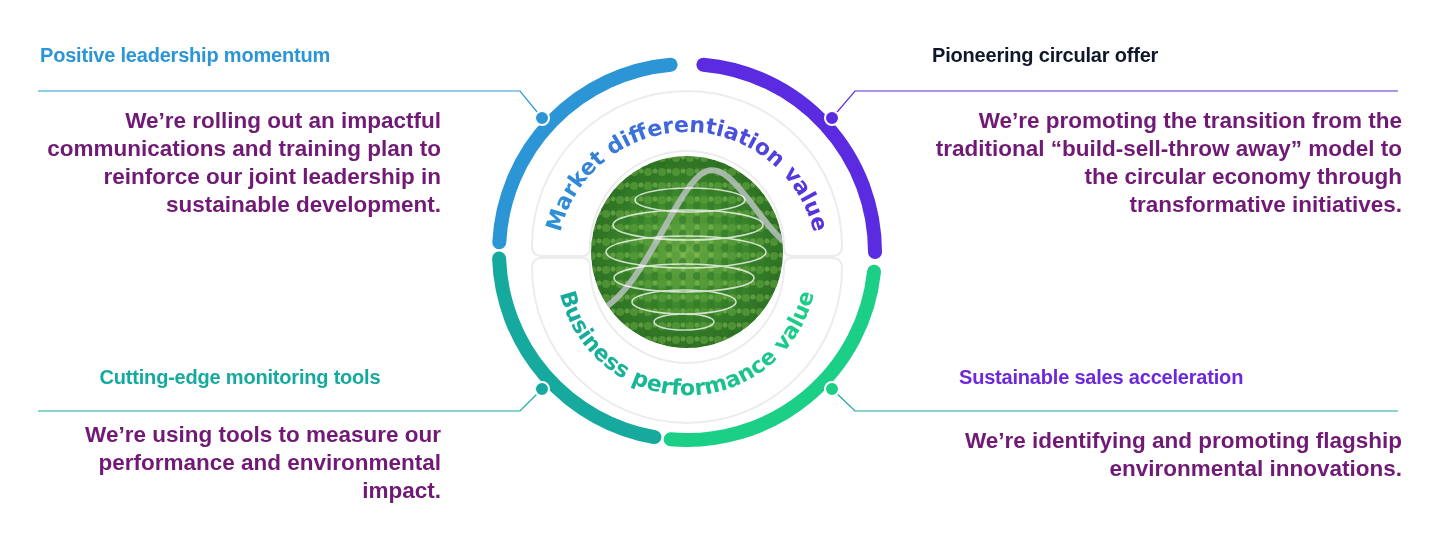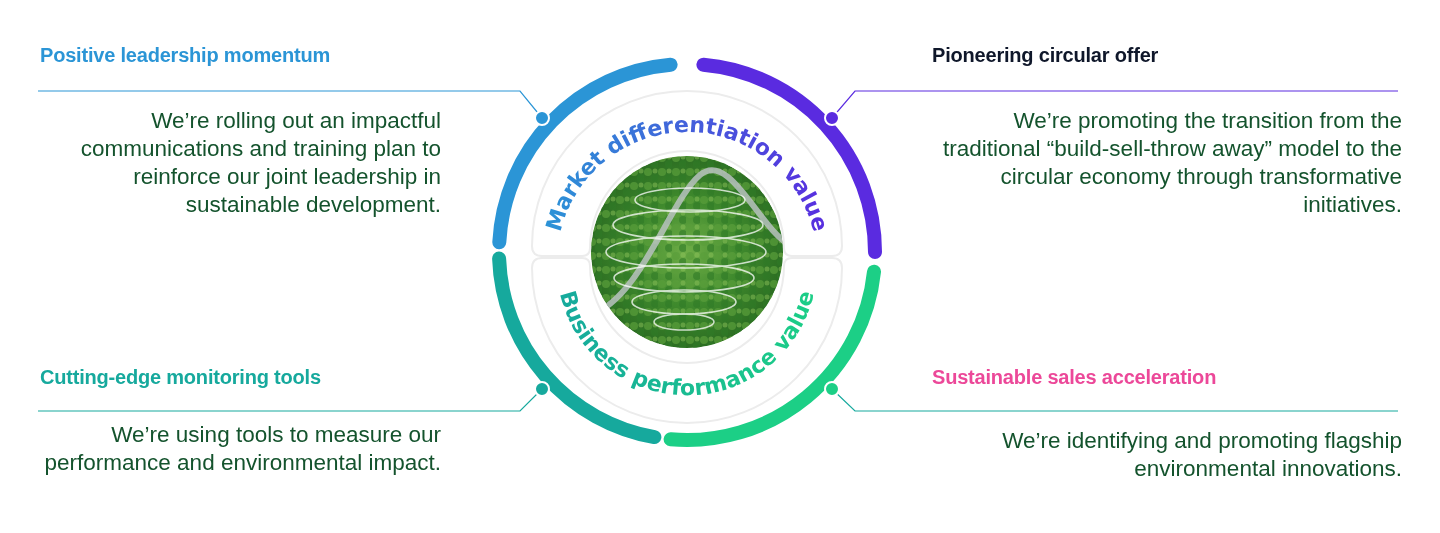--- a/index.html
+++ b/index.html
@@ -1,26 +1,26 @@
 <!DOCTYPE html>
 <html><head>
 <meta charset="utf-8">
 <style>
   html, body { margin: 0; padding: 0; background: #ffffff; }
   body { width: 1440px; height: 533px; position: relative; overflow: hidden;
          font-family: "Liberation Sans", "DejaVu Sans", sans-serif; }
   .heading { position: absolute; font-size: 20px; font-weight: bold; letter-spacing: -0.2px; white-space: nowrap; margin: 0; }
-  .desc { position: absolute; font-size: 22.5px; line-height: 28px; color: #14532d; margin: 0; }
+  .desc { position: absolute; font-size: 22.5px; line-height: 28px; color: #701a75; margin: 0; font-weight: bold; }
   .left { text-align: right; }
   .right { text-align: right; }
   #h-tl { left: 40px; top: 44px; width: 400px; text-align: left; }
   #d-tl { left: 20px; top: 107px; width: 421px; }
   #h-tr { left: 932px; top: 44px; }
   #d-tr { left: 932px; top: 107px; width: 470px; }
-  #h-bl { left: 40px; top: 366px; width: 400px; text-align: left; }
+  #h-bl { left: 40px; top: 366px; width: 400px; text-align: center; }
   #d-bl { left: 20px; top: 421px; width: 421px; }
   #h-br { left: 932px; top: 366px; }
   #d-br { left: 932px; top: 427px; width: 470px; }
   svg#wheel { position: absolute; left: 0; top: 0; }
   .ring-label { font-family: "DejaVu Sans", sans-serif; font-weight: bold; font-size: 22px; }
 </style>
 </head>
 <body>
 
 <svg id="wheel" width="1440" height="533" viewBox="0 0 1440 533">
@@ -102,14 +102,14 @@
 
 <h2 id="h-tl" class="heading" style="color: rgb(43, 149, 214);">Positive leadership momentum</h2>
 <p id="d-tl" class="desc left">We’re rolling out an impactful communications and training plan to reinforce our joint leadership in sustainable development.</p>
 
 <h2 id="h-tr" class="heading" style="color: #0f172a;">Pioneering circular offer</h2>
 <p id="d-tr" class="desc right">We’re promoting the transition from the traditional “build-sell-throw away” model to the circular economy through transformative initiatives.</p>
 
 <h2 id="h-bl" class="heading" style="color: rgb(22, 169, 157);">Cutting-edge monitoring tools</h2>
 <p id="d-bl" class="desc left">We’re using tools to measure our performance and environmental impact.</p>
 
-<h2 id="h-br" class="heading" style="color: #ec4899;">Sustainable sales acceleration</h2>
+<h2 id="h-br" class="heading" style="color: #6d28d9; margin-left: 27px;">Sustainable sales acceleration</h2>
 <p id="d-br" class="desc right">We’re identifying and promoting flagship environmental innovations.</p>
 
 </body></html>

